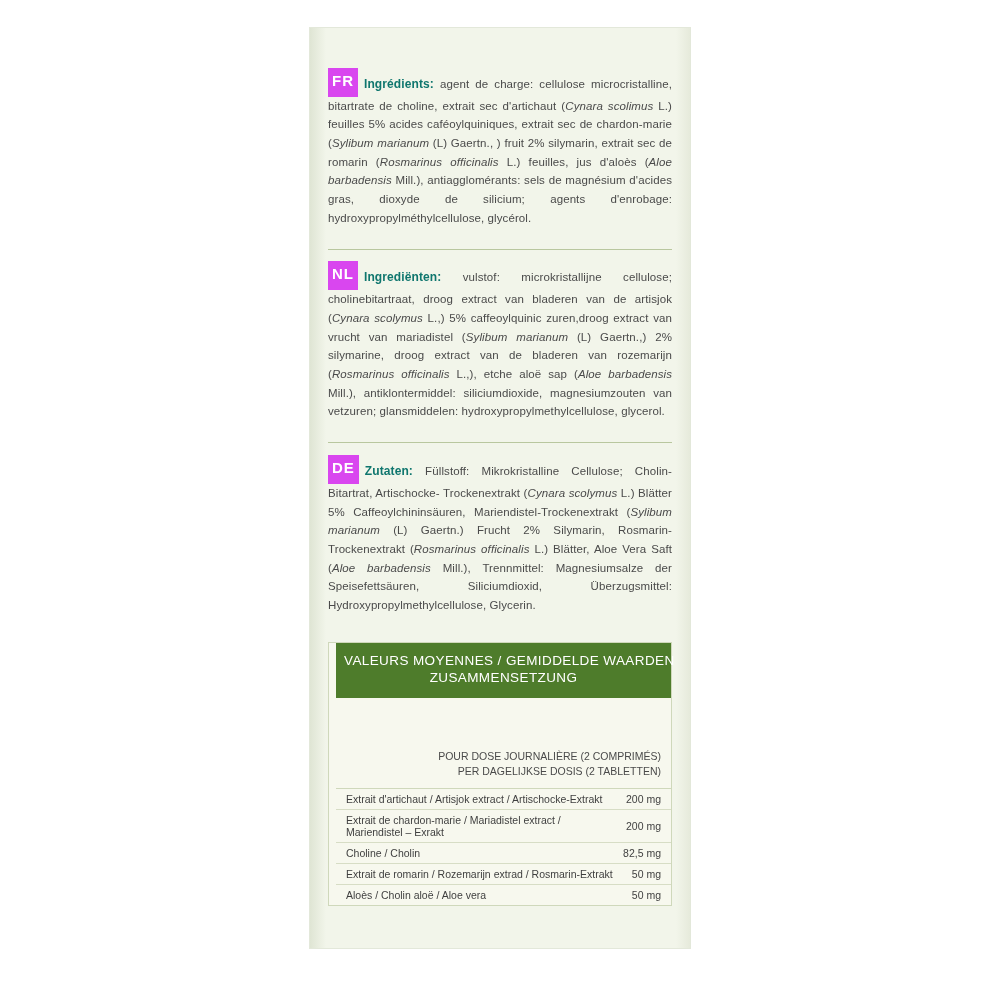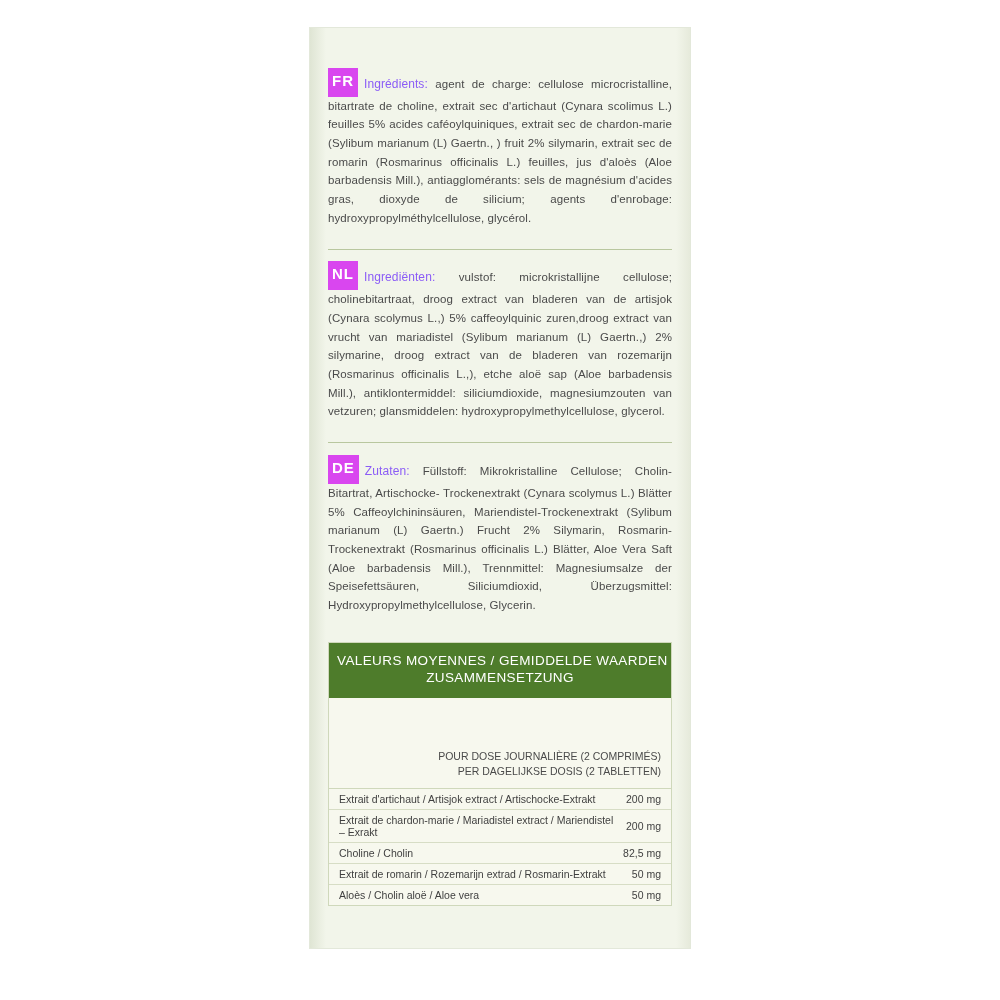--- a/index.html
+++ b/index.html
@@ -66,36 +66,37 @@
     color: #ffffff;
     font-size: 15px;
     font-weight: bold;
     letter-spacing: 1px;
     padding: 1px 4px 4px 4px;
     vertical-align: 2px;
     margin-right: 6px;
   }
 
   .lang-heading {
-    color: #8b5cf6;
-    font-weight: normal;
+    color: #0f766e;
+    font-weight: bold;
     font-size: 12px;
   }
 
-  .it { }
+  .it { font-style: italic; }
 
   
   .nutri {
     position: absolute;
     left: 18px;
     right: 18px;
     bottom: 42px;
     border: 1px solid #cfd8bb;
     background: #f7f8ee;
     box-sizing: border-box;
+    padding-left: 7px;
   }
   .nutri-head {
     background: #4e7c2b;
     color: #ffffff;
     text-align: center;
     padding: 10px 8px 11px 8px;
     font-size: 13.5px;
     line-height: 1.25;
     letter-spacing: 0.4px;
   }

